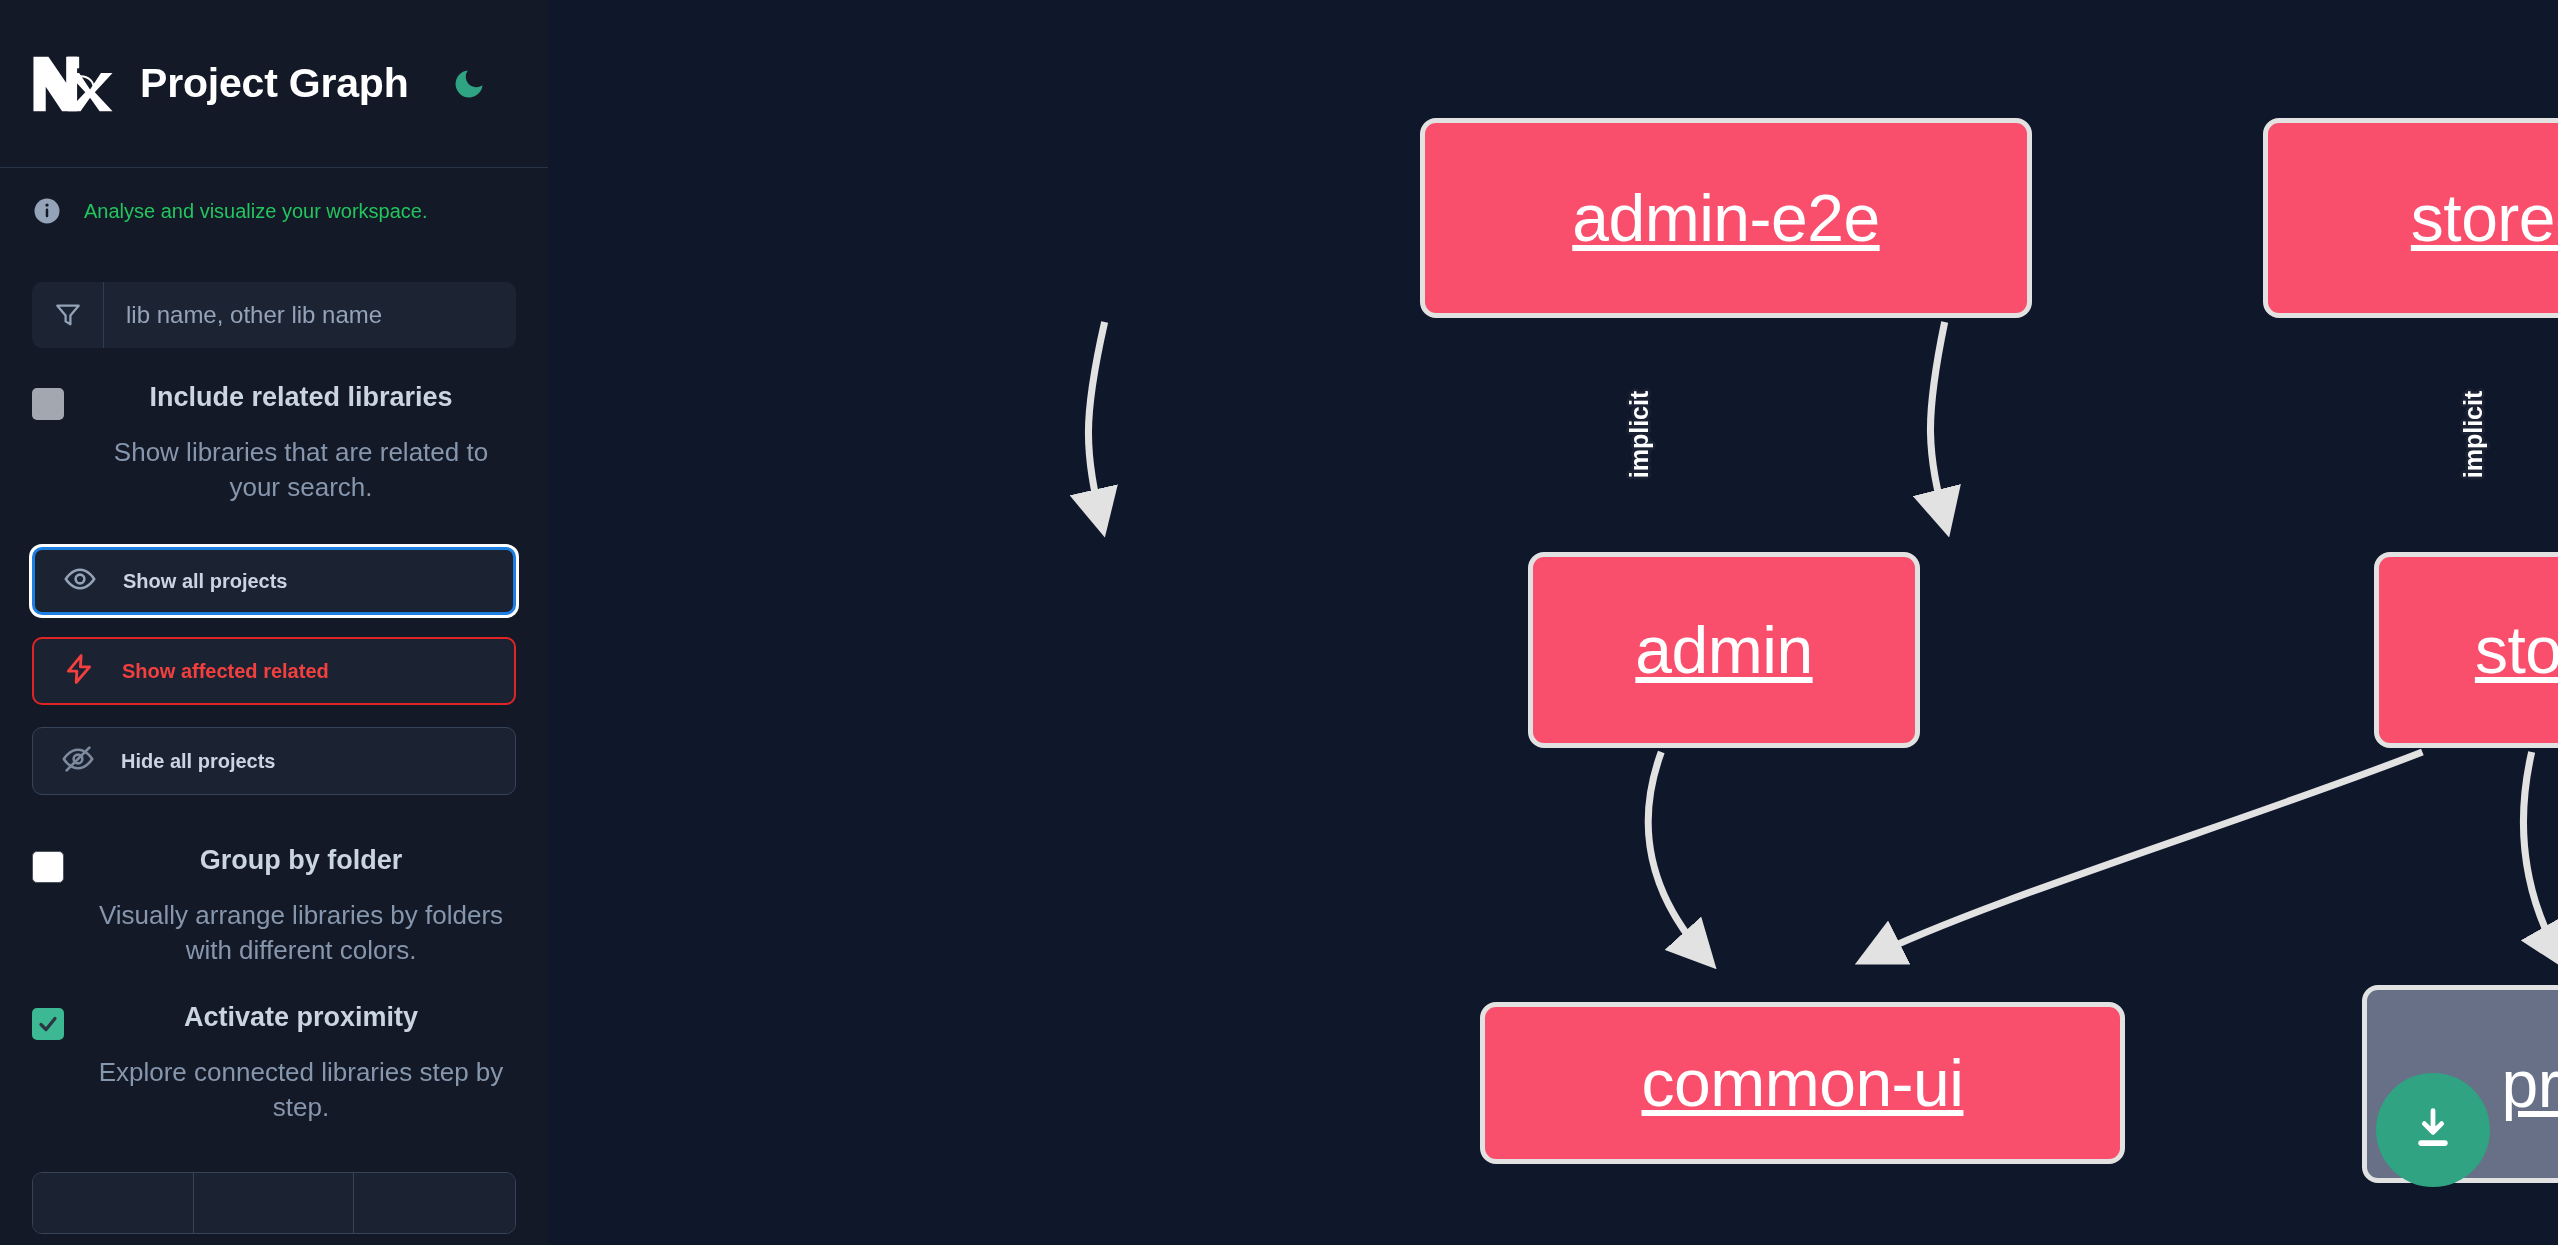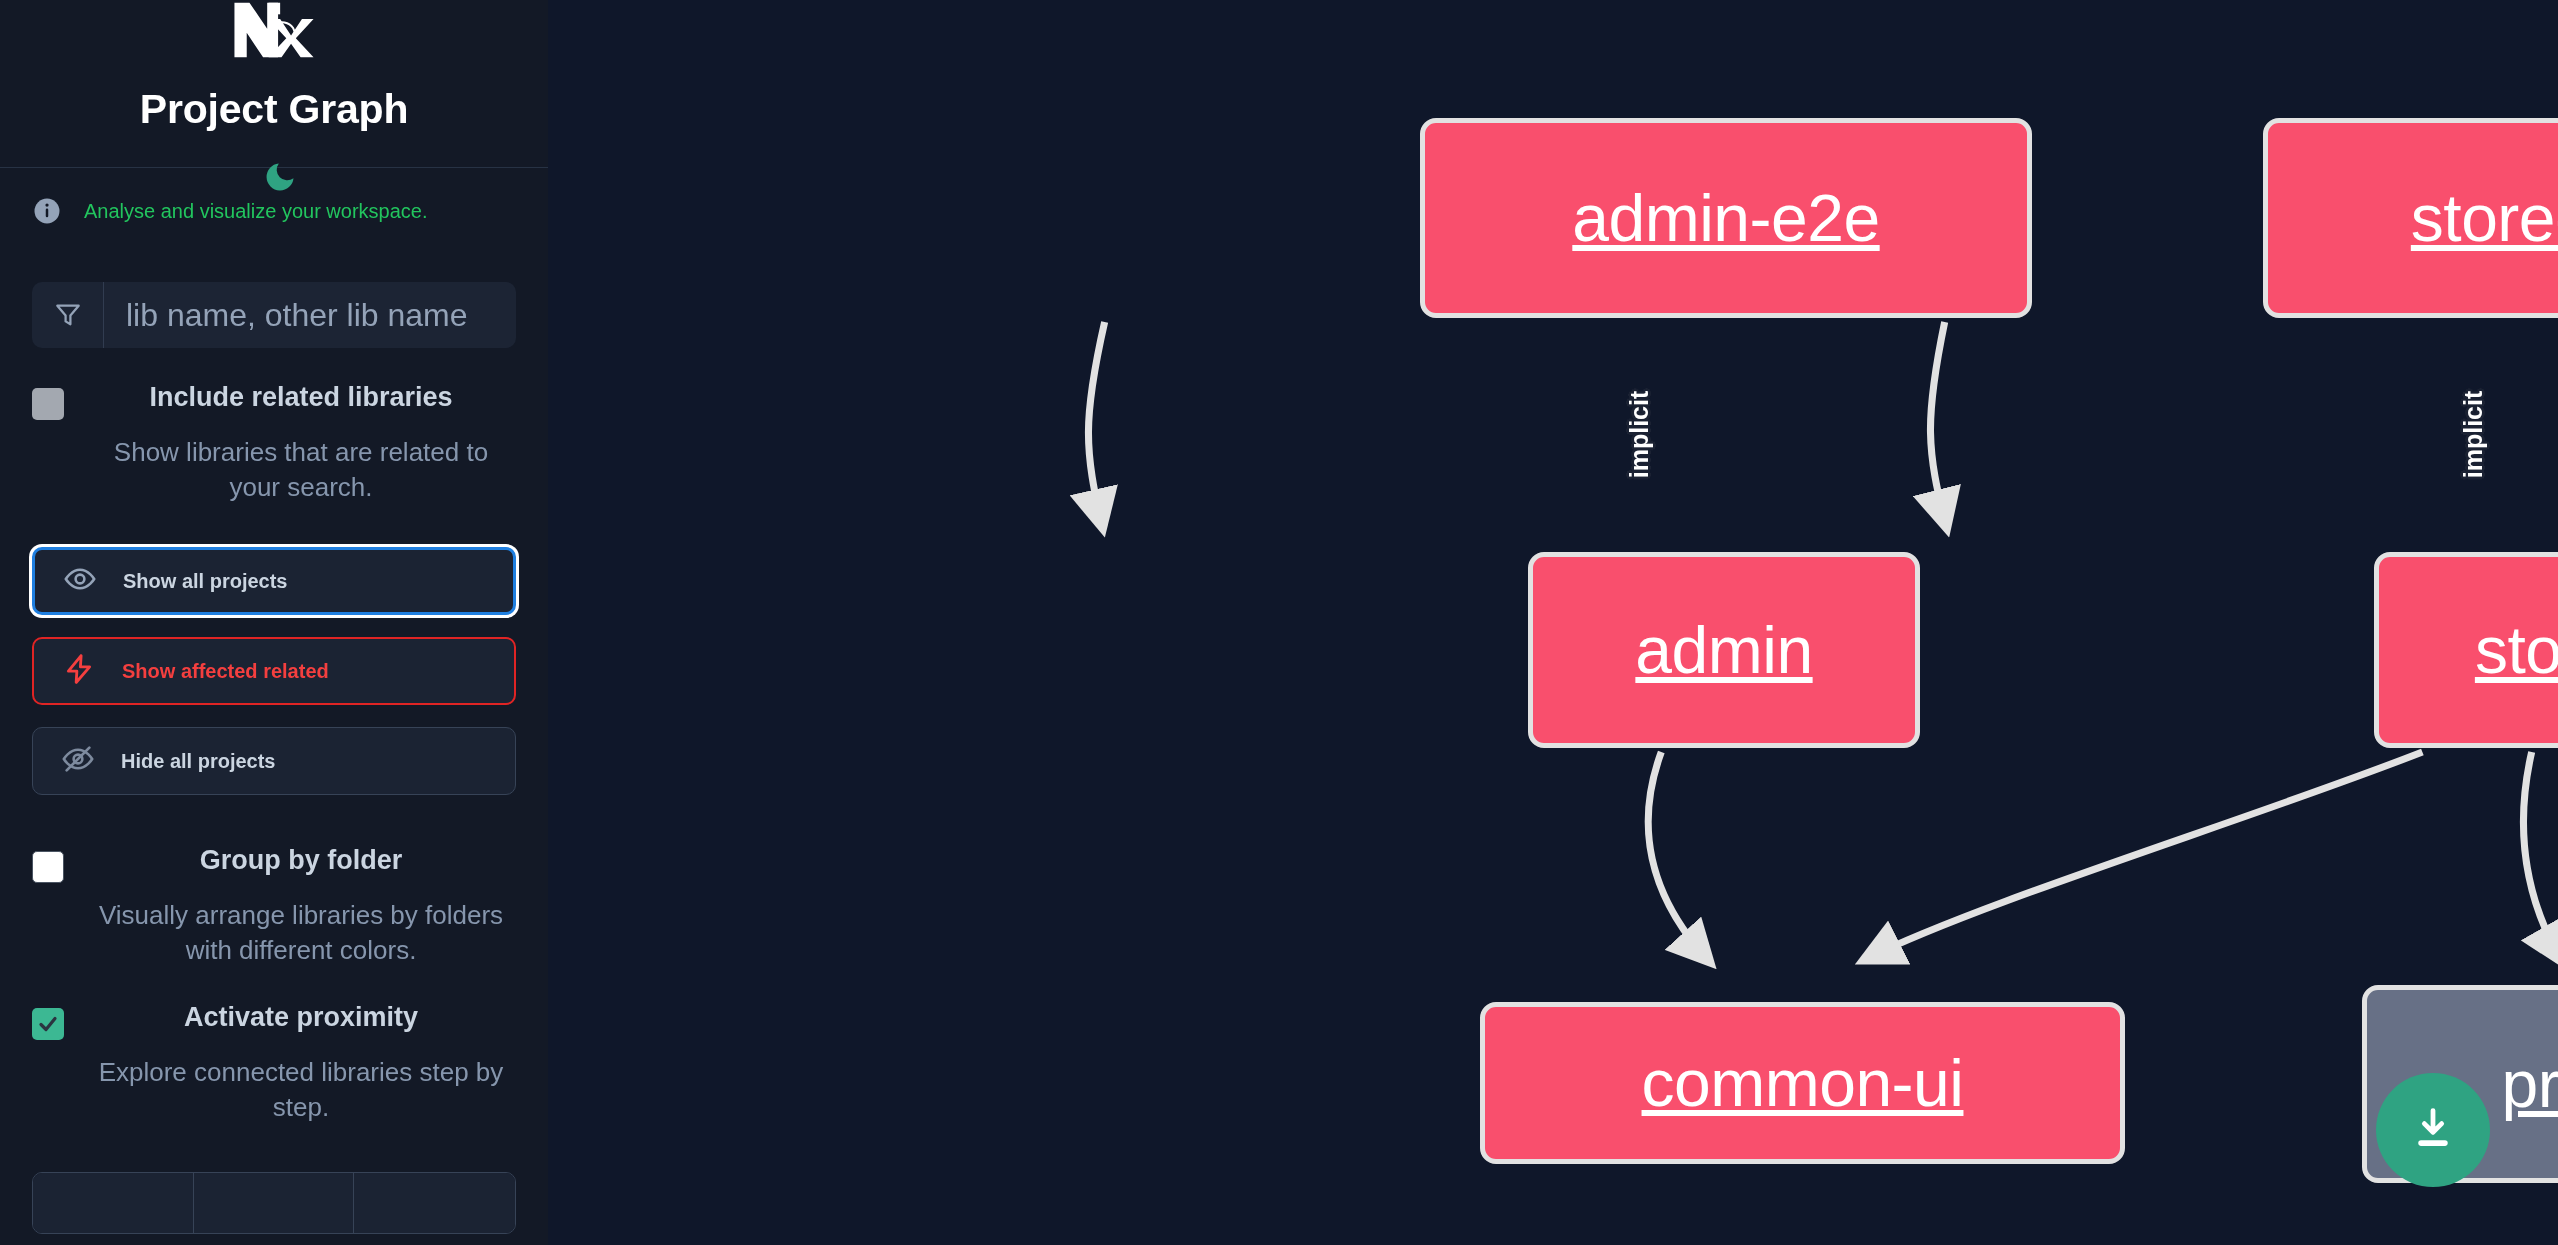--- a/index.html
+++ b/index.html
@@ -19,21 +19,20 @@
     flex: 0 0 548px;
     overflow: hidden;
   }
   .sidebar-header {
     height: 168px;
     display: flex;
     align-items: center;
     padding: 0 32px;
     border-bottom: 1px solid #273244;
     gap: 26px;
-    flex-direction: column;
   }
   .nx-logo { width: 82px; height: 60px; flex: 0 0 auto; }
   .app-title {
     color: #ffffff;
     font-size: 41px;
     font-weight: 700;
     letter-spacing: -0.2px;
     white-space: nowrap;
   }
   .theme-toggle {
@@ -64,21 +63,21 @@
     display: flex; align-items: center; justify-content: center;
     border-right: 1px solid #313c50;
     flex: 0 0 72px;
   }
   .filter-input {
     flex: 1 1 auto;
     height: 100%;
     background: transparent;
     border: none; outline: none;
     color: #14b8a6;
-    font-size: 32px;
+    font-size: 24px;
     font-family: "Liberation Sans", sans-serif;
     padding: 0 22px;
   }
   .filter-input::placeholder { color: #94a3b8; }
 
   .check-row { display: flex; gap: 22px; margin-top: 36px; }
   .cbox {
     width: 32px; height: 32px; border-radius: 5px;
     flex: 0 0 32px; margin-top: 4px;
     display: flex; align-items: center; justify-content: center;

